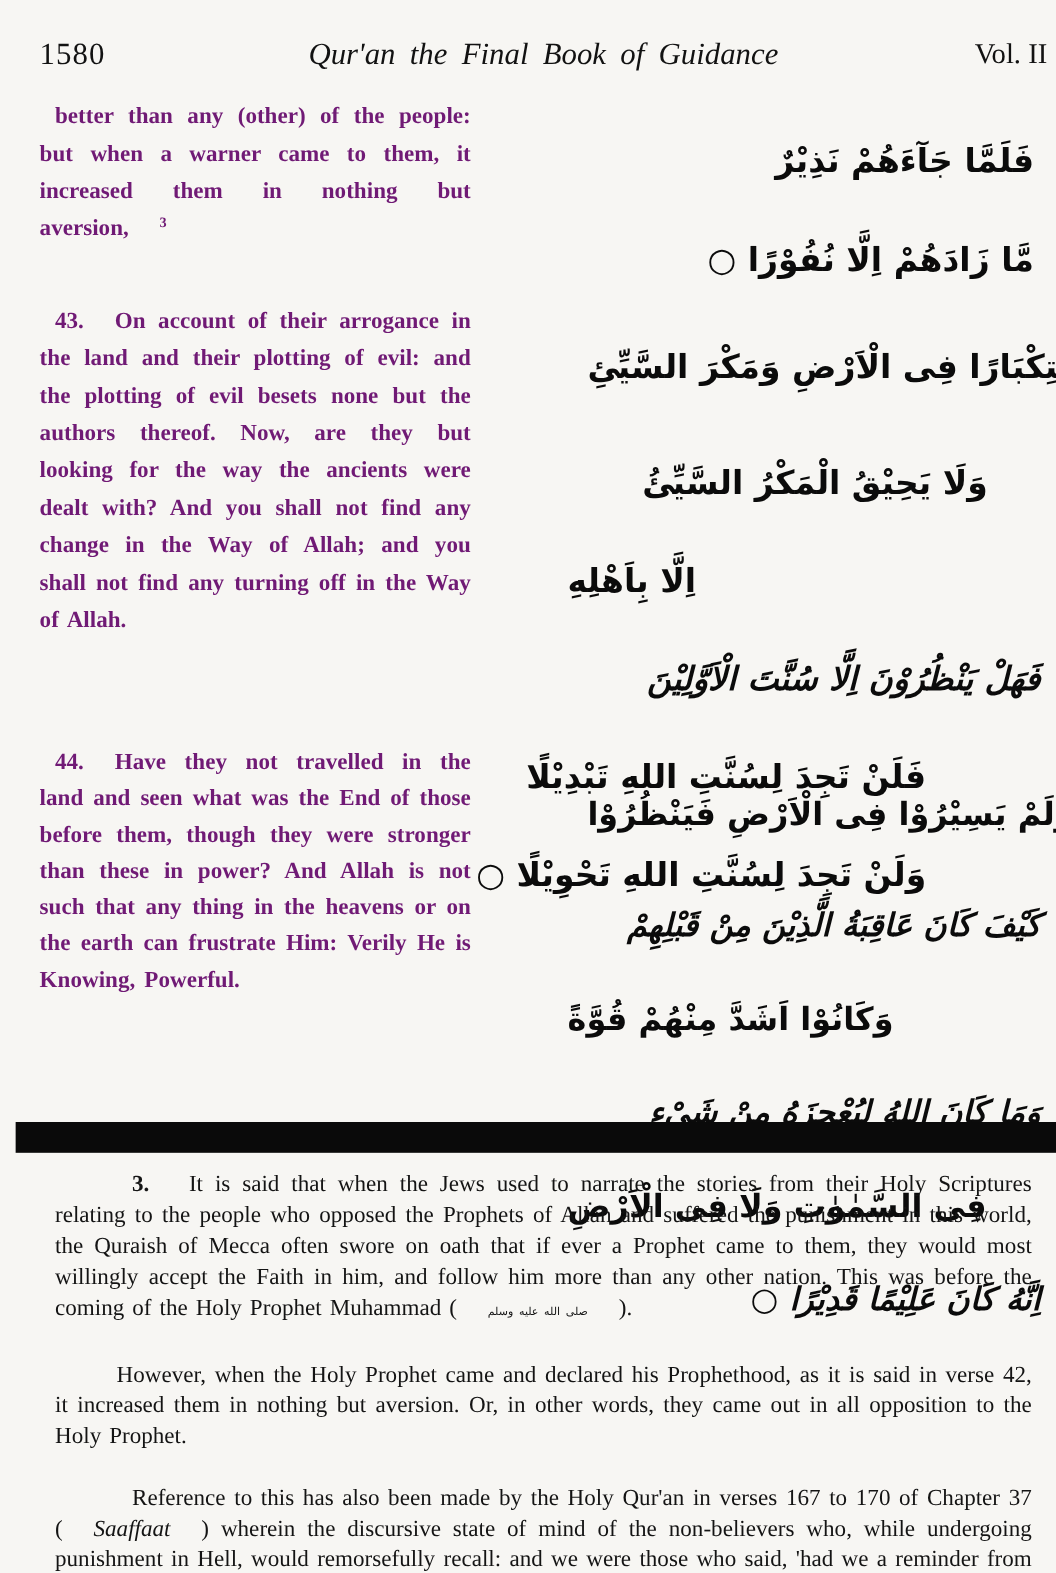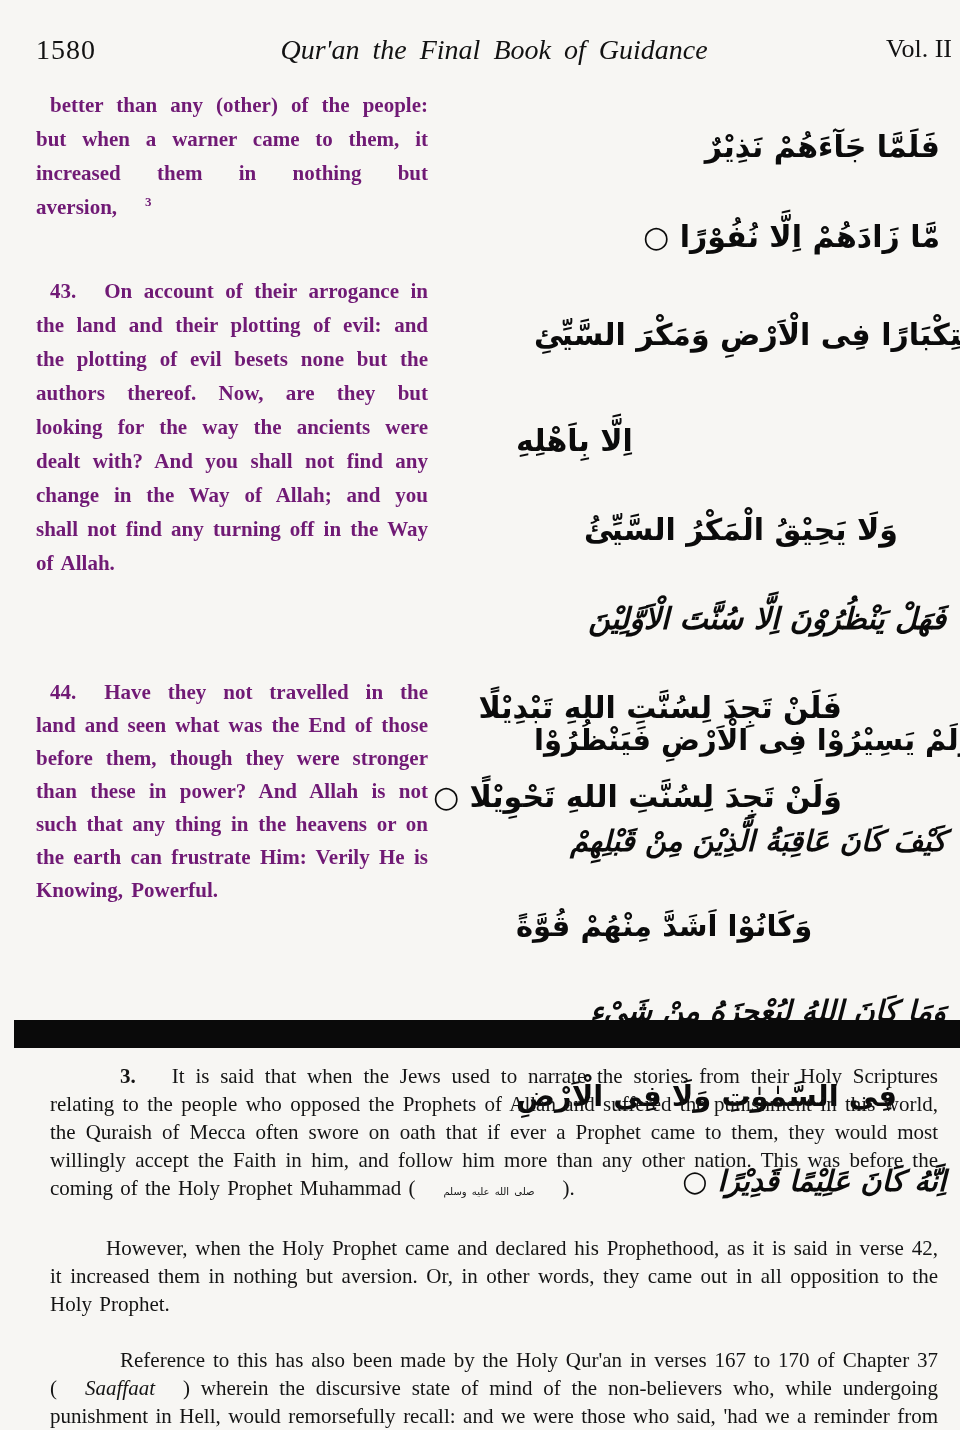--- a/index.html
+++ b/index.html
@@ -114,22 +114,22 @@
   <div class="ar-block" id="ar-v42">
     <div class="ar-line">فَلَمَّا جَآءَهُمْ نَذِيْرٌ</div>
     <div class="ar-line">مَّا زَادَهُمْ اِلَّا نُفُوْرًا ○</div>
   </div>
 
   <div class="ar-block" id="ar-v43">
     <div class="ar-line ar-first">
       <span>اِسْتِكْبَارًا فِى الْاَرْضِ وَمَكْرَ السَّيِّئِ</span>
       <span class="ar-vnum">۴۳ -</span>
     </div>
+    <div class="ar-line al-r2">وَلَا يَحِيْقُ الْمَكْرُ السَّيِّئُ</div>
     <div class="ar-line al-l">اِلَّا بِاَهْلِهِ</div>
-    <div class="ar-line al-r2">وَلَا يَحِيْقُ الْمَكْرُ السَّيِّئُ</div>
     <div class="ar-line al-r">فَهَلْ يَنْظُرُوْنَ اِلَّا سُنَّتَ الْاَوَّلِيْنَ</div>
     <div class="ar-line al-r3">فَلَنْ تَجِدَ لِسُنَّتِ اللهِ تَبْدِيْلًا</div>
     <div class="ar-line al-r3">وَلَنْ تَجِدَ لِسُنَّتِ اللهِ تَحْوِيْلًا ○</div>
   </div>
 
   <div class="ar-block" id="ar-v44">
     <div class="ar-line ar-first">
       <span>اَوَلَمْ يَسِيْرُوْا فِى الْاَرْضِ فَيَنْظُرُوْا</span>
       <span class="ar-vnum">۴۴ -</span>
     </div>

